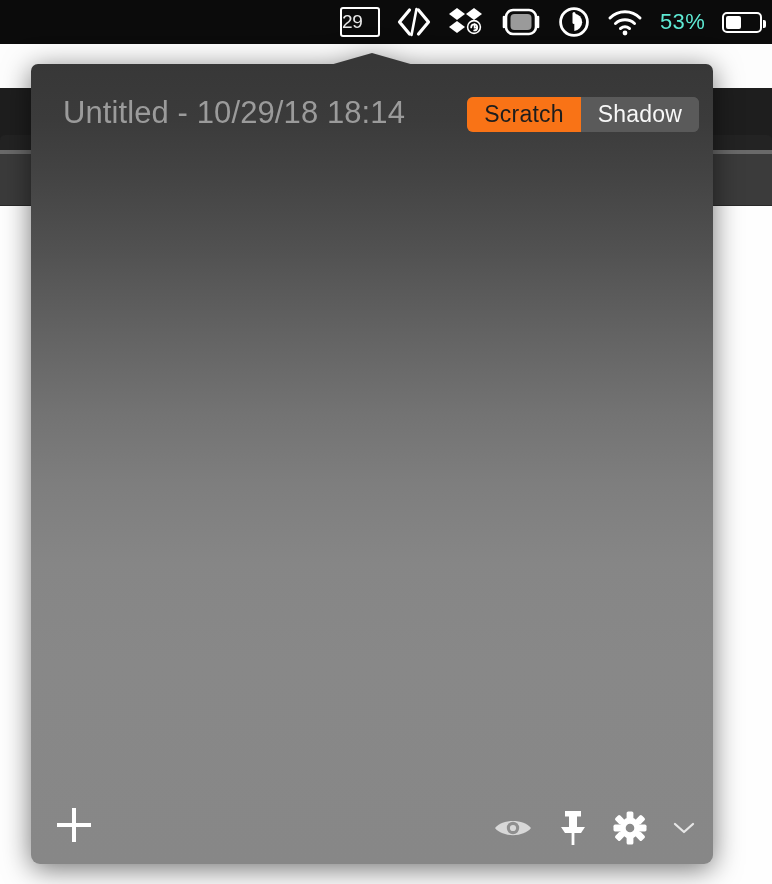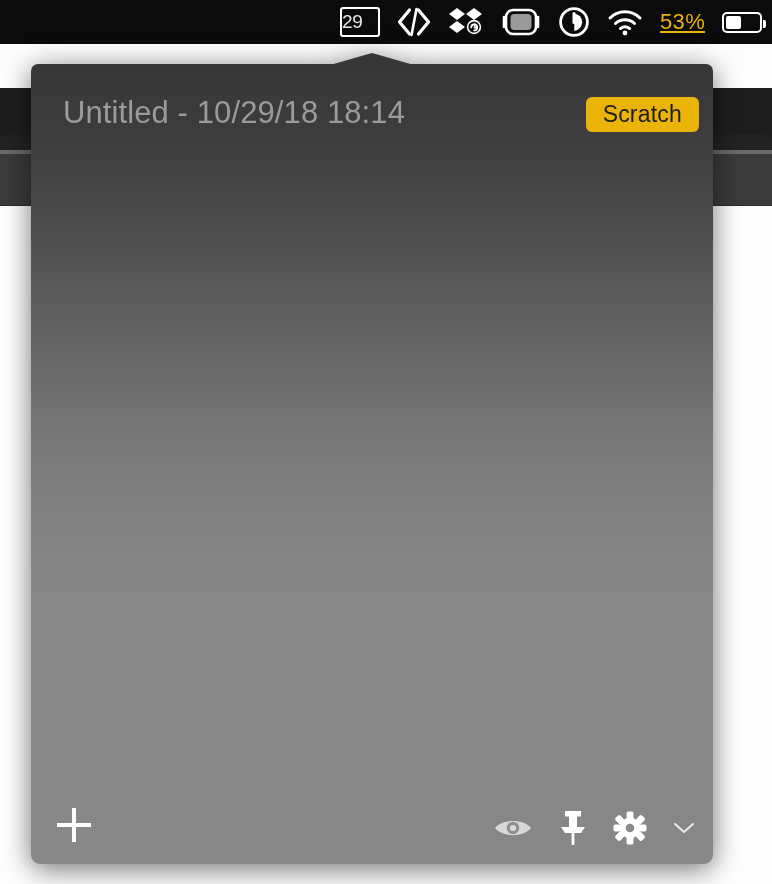--- a/index.html
+++ b/index.html
@@ -55,21 +55,21 @@
     position:absolute; right:10px; top:0; height:44px;
     display:flex; align-items:center; gap:17px;
   }
   .mi{ display:flex; align-items:center; justify-content:center; height:44px; }
 
   .cal-icon{
     width:40px;height:30px;border:2.5px solid #fff;border-radius:3px;
     display:flex;align-items:center;
     color:#e8e8e8; font-size:19px; font-weight:400; letter-spacing:-.5px;
   }
-  .pct{ color:#eab308; font-size:22px; letter-spacing:.3px;text-decoration:underline; }
+  .pct{ color:#5eead4; font-size:22px; letter-spacing:.3px; }
   .batt{
     position:relative;width:40px;height:21px;border:2.5px solid #fff;border-radius:5px;
   }
   .batt::after{
     content:""; position:absolute; right:-6px; top:6px; width:3.5px; height:8px;
     background:#fff; border-radius:0 2px 2px 0;
   }
   .batt-fill{ position:absolute; left:2px; top:2px; bottom:2px; width:50%; background:#fff; border-radius:2px; }
 
   
@@ -99,21 +99,21 @@
   .seg{
     position:absolute; right:14px; top:33px;
     display:flex; border-radius:6px; overflow:hidden;
     height:35px; background:#5a5a5a;
   }
   .seg-btn{
     display:flex;align-items:center;justify-content:center;
     padding:0 17px; font-size:23px; letter-spacing:.2px;
     cursor:default; user-select:none;
   }
-  .seg-btn.active{ background:#eab308; color:#1d1d1d; }
+  .seg-btn.active{ background:#f97316; color:#1d1d1d; }
   .seg-btn.inactive{ background:#5a5a5a; color:#f7f7f7; }
 
   .pop-title{
     position:absolute; left:32px; top:31px;
     font-size:31px; color:#9b9b9b; letter-spacing:.1px; white-space:nowrap;
   }
 
   .pop-footer{
     position:absolute; left:0; bottom:0; width:682px; height:78px;
   }
@@ -224,20 +224,21 @@
 
     </div>
   </div>
 
   <div class="popover">
     <div class="pop-arrow"></div>
     <div class="pop-body">
 
       <div class="seg">
         <div class="seg-btn active">Scratch</div>
+        <div class="seg-btn inactive">Shadow</div>
       </div>
 
       <div class="pop-title">Untitled - 10/29/18 18:14</div>
 
       <div class="pop-footer">
 
         <div class="add-btn"></div>
 
         <div class="footer-right">
 

